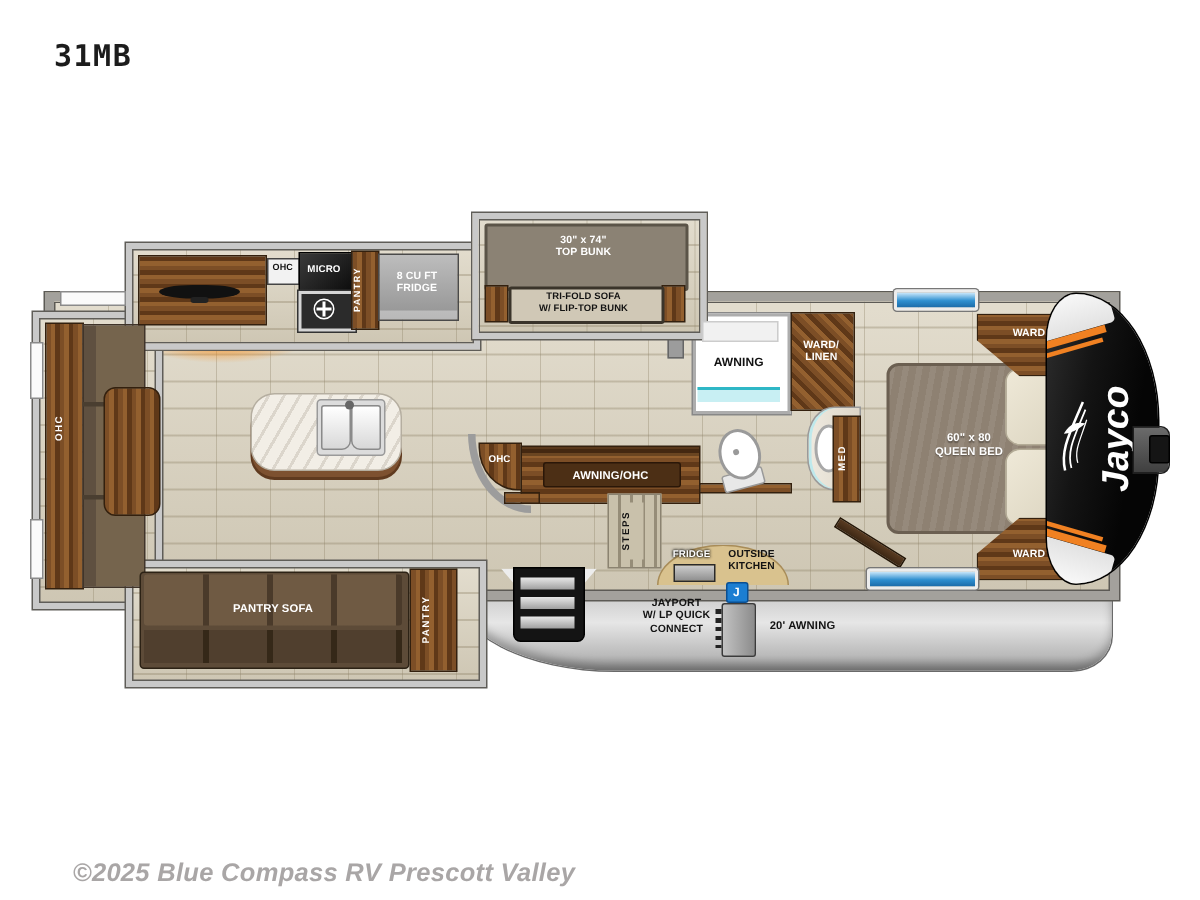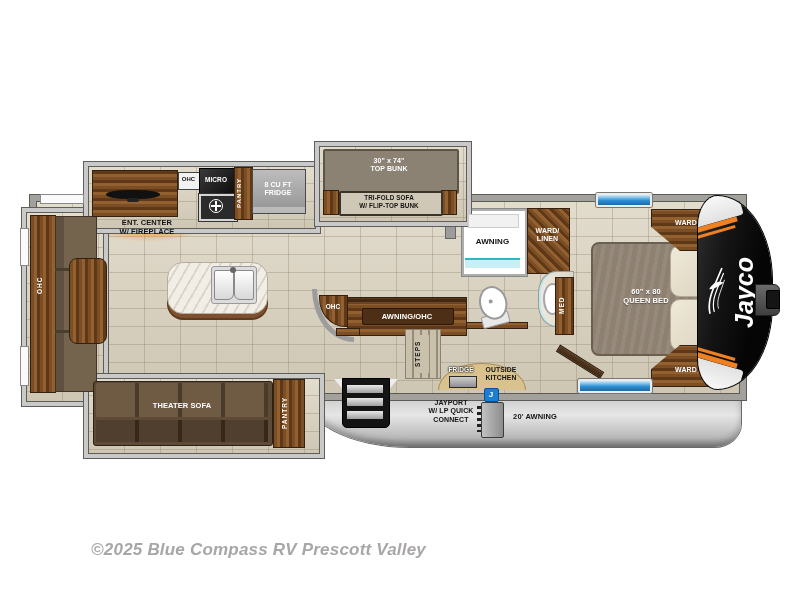--- a/index.html
+++ b/index.html
@@ -24,20 +24,21 @@
   .vl{writing-mode:vertical-rl;transform:rotate(180deg);letter-spacing:1px;text-align:center}
   .burner{position:absolute;width:12px;height:12px;border:1.5px solid #fff;border-radius:50%;z-index:6}
   .burner::before{content:"";position:absolute;left:50%;top:1px;bottom:1px;width:1.5px;margin-left:-.75px;background:#fff}
   .burner::after{content:"";position:absolute;top:50%;left:1px;right:1px;height:1.5px;margin-top:-.75px;background:#fff}
 </style>
 </head>
 <body>
 
 <div id="stage">
 
+  <div class="lbl" style="left:36px;top:26px;width:120px;text-align:left;font:600 20px/1.1 'DejaVu Sans Mono',monospace;color:#1c1c1c;letter-spacing:1px">31MB</div>
 
   <div class="abs" style="left:303px;top:383px;width:438px;height:64px;z-index:1;
               background:linear-gradient(180deg,#8c8c8c,#cfcfcf 25%,#e6e6e6 50%,#b9b9b9 85%,#909090);
               border-radius:10px 2px 30px 120px / 10px 2px 26px 62px;
               box-shadow:0 0 0 1px #6a6a6a,inset 0 -4px 6px rgba(0,0,0,.25)"></div>
   <div class="abs" style="left:553px;top:366px;width:3px;height:30px;background:#8f8f8f;transform:rotate(24deg);z-index:1"></div>
   <div class="abs" style="left:716px;top:366px;width:3px;height:30px;background:#8f8f8f;transform:rotate(24deg);z-index:1"></div>
 
   <div class="abs tile body" style="left:30px;top:195px;width:704px;height:193px"></div>
   <div class="abs" style="left:40px;top:194px;width:42px;height:8px;background:#fafafa;border:1px solid #8a8a8a;z-index:5"></div>
@@ -63,22 +64,20 @@
   <div class="abs" style="left:199px;top:194px;width:34px;height:23px;background:#2b2b2b;border:2px solid #d5d5d5;box-shadow:0 0 0 1px #333;z-index:5"></div>
   <div class="burner" style="left:209px;top:199px"></div>
   <div class="abs wood" style="left:234px;top:167px;width:17px;height:51px;z-index:5"></div>
   <div class="lbl lw vl" style="left:236px;top:172px;width:13px;height:42px;font-size:6px">PANTRY</div>
   <div class="abs" style="left:252px;top:169px;width:52px;height:43px;background:linear-gradient(180deg,#bdbdbd,#939393);border:1px solid #4a4a4a;box-shadow:inset 0 -6px 0 rgba(255,255,255,.35);z-index:5"></div>
   <div class="lbl lw" style="left:252px;top:181px;width:52px">8 CU FT
 FRIDGE</div>
 
   <div class="abs" style="left:86px;top:202px;width:124px;height:40px;z-index:3;
               background:radial-gradient(closest-side,rgba(255,166,32,.95),rgba(250,140,20,.5) 60%,rgba(250,140,20,0))"></div>
-  <div class="lbl" style="left:88px;top:218px;width:118px;font-size:7.5px">ENT. CENTER
-W/ FIREPLACE</div>
 
   <div class="abs tile slide" style="left:315px;top:142px;width:148px;height:76px"></div>
   <div class="abs" style="left:323px;top:149px;width:132px;height:41px;background:#8b8274;border:2px solid #5b5448;border-radius:2px;z-index:5"></div>
   <div class="lbl lw" style="left:323px;top:157px;width:132px">30" x 74"
 TOP BUNK</div>
   <div class="abs wood" style="left:323px;top:190px;width:14px;height:23px;z-index:5"></div>
   <div class="abs wood" style="left:441px;top:190px;width:14px;height:23px;z-index:5"></div>
   <div class="abs" style="left:339px;top:191px;width:100px;height:21px;background:#d0c8b6;border:2px solid #3a342a;border-radius:2px;z-index:5"></div>
   <div class="lbl" style="left:339px;top:194px;width:100px;font-size:6.3px">TRI-FOLD SOFA
 W/ FLIP-TOP BUNK</div>
@@ -135,21 +134,21 @@
   <div class="lbl lw" style="left:658px;top:219px;width:56px">WARD</div>
   <div class="abs woodh" style="left:651px;top:345px;width:74px;height:40px;clip-path:polygon(0 100%,0 58%,38% 0,100% 0,100% 100%);z-index:3"></div>
   <div class="lbl lw" style="left:658px;top:366px;width:56px">WARD</div>
   <div class="abs win" style="left:596px;top:193px;width:52px;height:10px"></div>
   <div class="abs win" style="left:578px;top:379px;width:70px;height:10px"></div>
 
   <div class="abs tile slide" style="left:84px;top:374px;width:232px;height:76px"></div>
   <div class="abs" style="left:93px;top:381px;width:178px;height:63px;background:#5d4b38;border:1px solid #2c2215;border-radius:3px;z-index:5"></div>
   <div class="abs" style="left:96px;top:383px;width:172px;height:34px;background:repeating-linear-gradient(90deg,#6f5a43 0 39px,#4a3a2a 39px 43px);border-radius:2px;z-index:5"></div>
   <div class="abs" style="left:96px;top:420px;width:172px;height:22px;background:repeating-linear-gradient(90deg,#503f2e 0 39px,#352818 39px 43px);z-index:5"></div>
-  <div class="lbl lw" style="left:122px;top:401px;width:120px;font-size:7.5px">THEATER SOFA</div>
+  <div class="lbl lw" style="left:122px;top:401px;width:120px;font-size:7.5px">PANTRY SOFA</div>
   <div class="abs wood" style="left:273px;top:379px;width:30px;height:67px;z-index:5"></div>
   <div class="lbl lw vl" style="left:281px;top:388px;width:14px;height:50px;font-size:6.5px">PANTRY</div>
 
   <div class="abs" style="left:334px;top:379px;width:12px;height:14px;background:#ededed;clip-path:polygon(0 0,100% 0,100% 100%);z-index:3"></div>
   <div class="abs" style="left:386px;top:379px;width:12px;height:14px;background:#ededed;clip-path:polygon(0 0,100% 0,0 100%);z-index:3"></div>
   <div class="abs" style="left:342px;top:378px;width:46px;height:48px;background:#141414;border:1px solid #000;border-radius:0 0 5px 5px;z-index:3"></div>
   <div class="abs" style="left:347px;top:385px;width:36px;height:8px;background:linear-gradient(#e8e8e8,#9f9f9f);z-index:4"></div>
   <div class="abs" style="left:347px;top:398px;width:36px;height:8px;background:linear-gradient(#e8e8e8,#9f9f9f);z-index:4"></div>
   <div class="abs" style="left:347px;top:411px;width:36px;height:8px;background:linear-gradient(#e8e8e8,#9f9f9f);z-index:4"></div>
 
@@ -188,15 +187,15 @@
       <path d="M6 60 C2 44 10 30 20 6" stroke="#fff" stroke-width="2" fill="none"></path>
       <path d="M11 58 C7 44 14 32 22 12" stroke="#fff" stroke-width="1.4" fill="none"></path>
       <path d="M16 54 C13 44 18 36 23 20" stroke="#fff" stroke-width="1" fill="none"></path>
       <path d="M5 31 C9 24 15 21 22 23 C16 28 10 31 5 31 Z" fill="#fff"></path>
     </svg>
     <div class="abs" style="left:26px;top:0;width:40px;height:100%;display:flex;align-items:center;justify-content:center">
       <span style="transform:rotate(-90deg);white-space:nowrap;color:#fff;font:italic 800 25px/1 'Liberation Sans',sans-serif;letter-spacing:0">Jayco</span>
     </div>
   </div>
 
-  <div class="lbl" style="left:6px;top:540px;width:420px;text-align:right;font:italic bold 17px/1.2 'Liberation Sans',sans-serif;color:#a9a6a6;letter-spacing:.2px">©2025 Blue Compass RV Prescott Valley</div>
+  <div class="lbl" style="left:6px;top:572px;width:420px;text-align:center;font:italic bold 17px/1.2 'Liberation Sans',sans-serif;color:#a9a6a6;letter-spacing:.2px">©2025 Blue Compass RV Prescott Valley</div>
 
 </div>
 
 </body></html>

